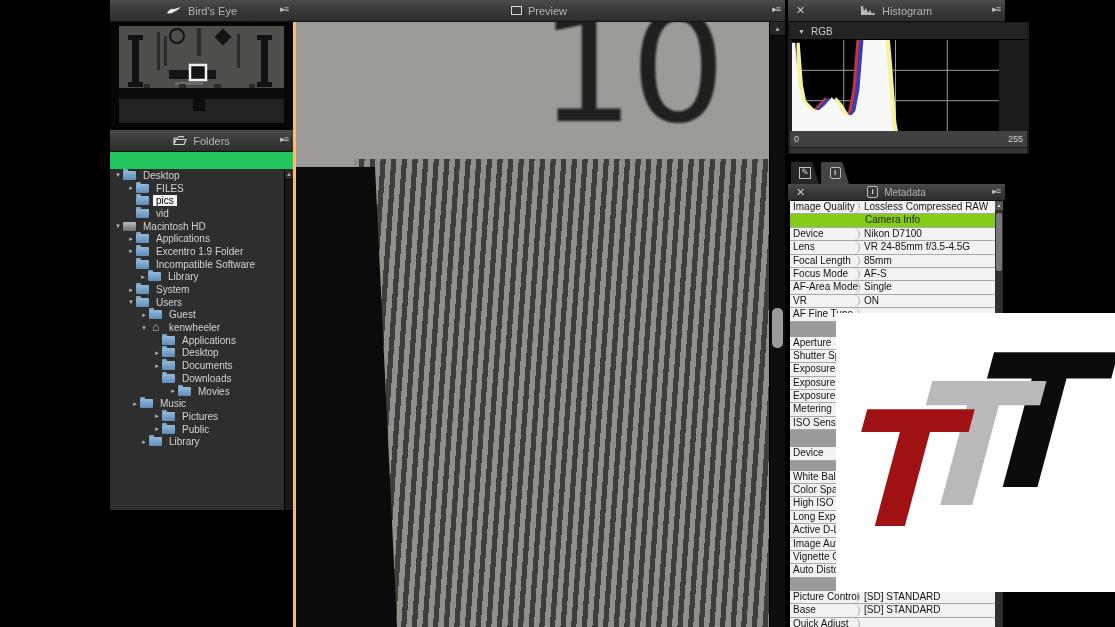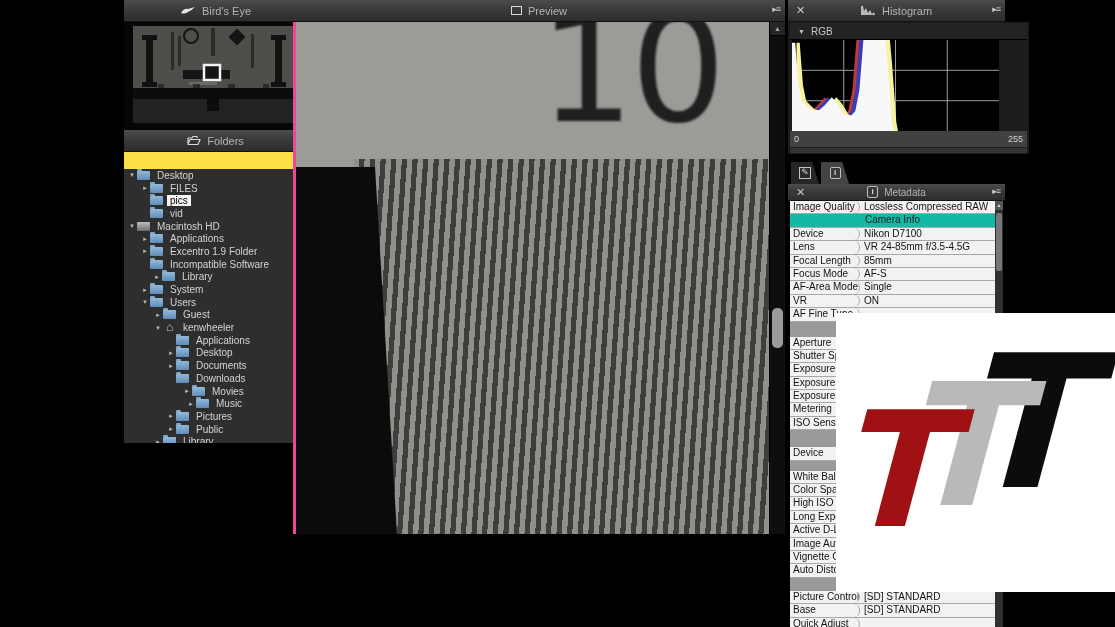--- a/index.html
+++ b/index.html
@@ -11,21 +11,21 @@
   .phdr{position:absolute;left:0;right:0;height:22px;
         background:linear-gradient(#4c4c4c,#3a3a3a 45%,#2d2d2d);
         border-bottom:1px solid #111;box-sizing:border-box;
         display:flex;align-items:center;justify-content:center;
         color:#b3b3b3;font-size:11px;}
   .phdr .ttl{display:flex;align-items:center;gap:6px;}
   .menu-btn{position:absolute;right:5px;top:4px;color:#cfcfcf;font-size:9px;letter-spacing:-1px;cursor:default;}
   .close-btn{position:absolute;left:8px;top:4px;color:#c9c9c9;font-size:11px;}
 
   
-  .left-col{position:absolute;left:14px;top:0;width:183px;height:443px;background:#fde047;}
+  .left-col{position:absolute;left:0;top:0;width:183px;height:510px;background:#22c55e;}
   .be-content{position:absolute;left:0;top:22px;width:183px;height:108px;background:#060606;}
   .be-thumb{position:absolute;left:9px;top:4px;width:165px;height:97px;}
   .folders-hdr{top:130px;}
   .path-bar{position:absolute;left:0;top:152px;width:183px;height:17px;background:#141414;
             border-bottom:1px solid #000;box-sizing:border-box;
             color:#ededed;font-size:10px;line-height:17px;padding-left:3px;white-space:nowrap;overflow:hidden;}
   .tree{position:absolute;left:0;top:169px;width:175px;bottom:0;background:#2e2e2e;overflow:hidden;}
   .trow{height:12.7px;display:flex;align-items:center;white-space:nowrap;color:#d4d4d4;font-size:10px;}
   .disc{width:10px;text-align:center;color:#b9b9b9;font-size:7px;flex:0 0 10px;}
   .tree-icon{flex:0 0 13px;height:9px;margin-right:4px;position:relative;}
@@ -34,21 +34,21 @@
                        background:#7da6ca;border-radius:1px 1px 0 0;}
   .icon-drive{background:linear-gradient(#bdbdbd,#6d6d6d);border-radius:1px;}
   .icon-home{background:none;color:#cdbfa4;font-size:12px;line-height:9px;text-align:center;}
   .tree-label{padding:0 3px;}
   .tree-label.selected{background:#f5f5f5;color:#000;}
   .vscroll{position:absolute;right:0;top:169px;width:8px;bottom:0;background:#191919;border-left:1px solid #000;}
   .vscroll .arr{display:block;height:10px;background:#2c2c2c;color:#a9a9a9;font-size:6px;
                 text-align:center;line-height:10px;border-bottom:1px solid #000;}
 
   
-  .preview-col{position:absolute;left:183px;top:0;width:492px;height:534px;background:#ec4899;}
+  .preview-col{position:absolute;left:183px;top:0;width:492px;height:627px;background:#fdba74;}
   .pv-icon{width:9px;height:7px;border:1px solid #d8d8d8;display:inline-block;}
   .pv-content{position:absolute;left:3px;top:22px;right:15px;bottom:0;background:#9c9b97;overflow:hidden;}
   .pv-digits{position:absolute;left:243px;top:-40px;font-family:"DejaVu Sans",sans-serif;
              font-size:150px;font-weight:500;color:#1f1f1f;letter-spacing:-4px;filter:blur(1.3px);}
   .pv-stripes{position:absolute;left:58px;right:0;top:137px;bottom:0;
               background:repeating-linear-gradient(94deg,#908f8b 0 5.4px,#3e3e3b 5.4px 10.6px);
               filter:blur(.4px);}
   .pv-black{position:absolute;left:0;top:0;width:120px;height:100%;background:#0b0b0b;
             clip-path:polygon(0 145px,79px 145px,101px 100%,0 100%);}
   .pv-scroll{position:absolute;right:0;top:22px;width:15px;bottom:0;background:#0e0e0e;border-left:1px solid #000;}
@@ -76,21 +76,21 @@
   .info-icon{width:9px;height:10px;border:1px solid #bdbdbd;border-radius:2px;font-size:8px;line-height:10px;
              color:#d8d8d8;text-align:center;font-weight:bold;background:#3a3a3a;}
   .meta-hdr{top:184px;height:17px;font-size:10px;}
   .meta-hdr .close-btn{top:2px;} .meta-hdr .menu-btn{top:2px;}
   .meta-table{position:absolute;left:2px;top:201px;width:205px;bottom:0;background:#9a9a9a;
               font-size:10px;overflow:hidden;}
   .mrow{height:13.4px;display:flex;background:#f2f2f2;border-bottom:1px solid #a8a8a8;box-sizing:border-box;color:#111;}
   .mrow .lab{width:66px;flex:0 0 66px;padding-left:3px;overflow:hidden;white-space:nowrap;
              border-right:1px solid #a8a8a8;line-height:12.4px;border-radius:6px;}
   .mrow .val{flex:1;padding-left:4px;overflow:hidden;white-space:nowrap;line-height:12.4px;}
-  .msec{height:13.4px;background:#14b8a6;border-bottom:1px solid #a8a8a8;box-sizing:border-box;
+  .msec{height:13.4px;background:#84cc16;border-bottom:1px solid #a8a8a8;box-sizing:border-box;
         text-align:center;color:#222;line-height:12.4px;}
   .mgap{background:#9a9a9a;}
   .meta-scroll{position:absolute;left:207px;top:201px;width:8px;bottom:0;background:#2f2f2f;}
   .meta-scroll .arr{display:block;height:9px;background:#555;color:#ddd;font-size:5px;text-align:center;line-height:9px;}
   .meta-scroll .thumb{position:absolute;left:1px;right:1px;top:12px;height:58px;background:#777;border-radius:2px;}
 
   
   .logo-box{position:absolute;left:836px;top:313px;width:279px;height:279px;background:#fff;overflow:hidden;}
   .logo-t{position:absolute;font-family:"DejaVu Sans",sans-serif;font-weight:bold;line-height:1;
           transform:skewX(-15deg);}
@@ -244,21 +244,21 @@
         <div class="trow" style="padding-left: 42px;">
           <span class="disc"></span>
           <span class="tree-icon icon-folder"></span>
           <span class="tree-label">Downloads</span>
         </div>
         <div class="trow" style="padding-left: 58px;">
           <span class="disc">▸</span>
           <span class="tree-icon icon-folder"></span>
           <span class="tree-label">Movies</span>
         </div>
-        <div class="trow" style="padding-left: 62px;">
+        <div class="trow" style="padding-left: 20px;">
           <span class="disc">▸</span>
           <span class="tree-icon icon-folder"></span>
           <span class="tree-label">Music</span>
         </div>
         <div class="trow" style="padding-left: 42px;">
           <span class="disc">▸</span>
           <span class="tree-icon icon-folder"></span>
           <span class="tree-label">Pictures</span>
         </div>
         <div class="trow" style="padding-left: 42px;">

